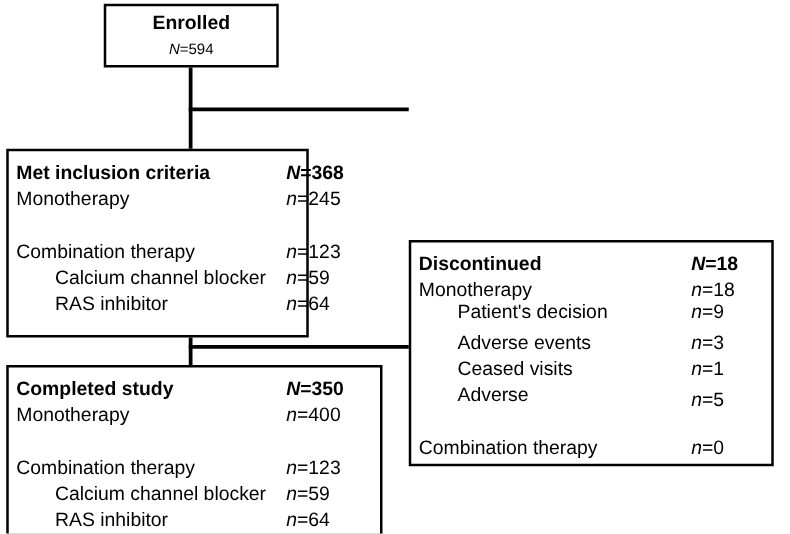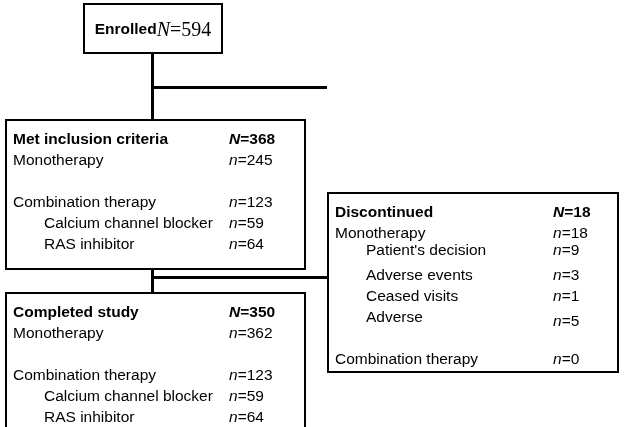--- a/index.html
+++ b/index.html
@@ -44,54 +44,53 @@
   .row .val {
     position: absolute;
     white-space: nowrap;
   }
   .bold { font-weight: bold; }
   .ital { font-style: italic; }
 
   
   .center-box {
     display: flex;
-    flex-direction: row;
+    flex-direction: column;
     align-items: center;
     justify-content: center;
   }
   .center-box .t1 {
     font-weight: bold;
     font-size: 15.5px;
     line-height: 20px;
   }
   .center-box .t2 {
-    font-size: 20px;
+    font-size: 12px;
     line-height: 20px;
-    font-family: Liberation Serif, serif;
   }
 </style>
 </head>
 <body>
 
 <div id="canvas">
 
   <div class="line" style="left:151px; top:53px; width:2.5px; height:68px;"></div>
   <div class="line" style="left:151px; top:86px; width:176px; height:2.5px;"></div>
   <div class="line" style="left:151px; top:268px; width:2.5px; height:26px;"></div>
   <div class="line" style="left:151px; top:276px; width:178px; height:2.5px;"></div>
 
   <div class="box center-box" style="left:83px; top:3px; width:140px; height:51px;">
     <div class="t1">Enrolled</div>
     <div class="t2">
       <i class="ital">N</i><span>=594</span>
     </div>
   </div>
 
 
-  <div class="box" style="left:5px; top:119px; width:301px; height:151px;">
+  <div class="box" style="left:5px; top:119px; width:242px; height:151px;">
     <div id="met-rows">
         <div class="row bold" style="left: 6px; top: 10px;"><span class="lbl">Met inclusion criteria</span><span class="val" style="left: 216px; top: 0px;"><i class="ital">N</i><span>=368</span></span></div>
         <div class="row" style="left: 6px; top: 31px;"><span class="lbl">Monotherapy</span><span class="val" style="left: 216px; top: 0px;"><i class="ital">n</i><span>=245</span></span></div>
         <div class="row" style="left: 6px; top: 73px;"><span class="lbl">Combination therapy</span><span class="val" style="left: 216px; top: 0px;"><i class="ital">n</i><span>=123</span></span></div>
         <div class="row" style="left: 37px; top: 94px;"><span class="lbl">Calcium channel blocker</span><span class="val" style="left: 185px; top: 0px;"><i class="ital">n</i><span>=59</span></span></div>
         <div class="row" style="left: 37px; top: 115px;"><span class="lbl">RAS inhibitor</span><span class="val" style="left: 185px; top: 0px;"><i class="ital">n</i><span>=64</span></span></div>
       </div>
   </div>
 
   <div class="box" style="left:327px; top:192px; width:292px; height:181px;">
@@ -102,20 +101,20 @@
         <div class="row" style="left: 37px; top: 73px;"><span class="lbl">Adverse events</span><span class="val" style="left: 187px; top: 0px;"><i class="ital">n</i><span>=3</span></span></div>
         <div class="row" style="left: 37px; top: 94px;"><span class="lbl">Ceased visits</span><span class="val" style="left: 187px; top: 0px;"><i class="ital">n</i><span>=1</span></span></div>
         <div class="row" style="left: 37px; top: 115px;"><span class="lbl">Adverse</span><span class="val" style="left: 187px; top: 4px;"><i class="ital">n</i><span>=5</span></span></div>
         <div class="row" style="left: 6px; top: 157px;"><span class="lbl">Combination therapy</span><span class="val" style="left: 218px; top: 0px; text-align: center;"><i class="ital">n</i><span>=0</span></span></div>
       </div>
   </div>
 
   <div class="box" style="left:5px; top:292px; width:301px; height:137px;">
     <div id="comp-rows">
         <div class="row bold" style="left: 6px; top: 10px;"><span class="lbl">Completed study</span><span class="val" style="left: 216px; top: 0px;"><i class="ital">N</i><span>=350</span></span></div>
-        <div class="row" style="left: 6px; top: 31px;"><span class="lbl">Monotherapy</span><span class="val" style="left: 216px; top: 0px;"><i class="ital">n</i><span>=362</span></span></div>
+        <div class="row" style="left: 6px; top: 31px;"><span class="lbl">Monotherapy</span><span class="val" style="left: 216px; top: 0px;"><i class="ital">n</i><span>=400</span></span></div>
         <div class="row" style="left: 6px; top: 73px;"><span class="lbl">Combination therapy</span><span class="val" style="left: 216px; top: 0px;"><i class="ital">n</i><span>=123</span></span></div>
         <div class="row" style="left: 37px; top: 94px;"><span class="lbl">Calcium channel blocker</span><span class="val" style="left: 185px; top: 0px;"><i class="ital">n</i><span>=59</span></span></div>
         <div class="row" style="left: 37px; top: 115px;"><span class="lbl">RAS inhibitor</span><span class="val" style="left: 185px; top: 0px;"><i class="ital">n</i><span>=64</span></span></div>
       </div>
   </div>
 
 </div>
 
 </body></html>

